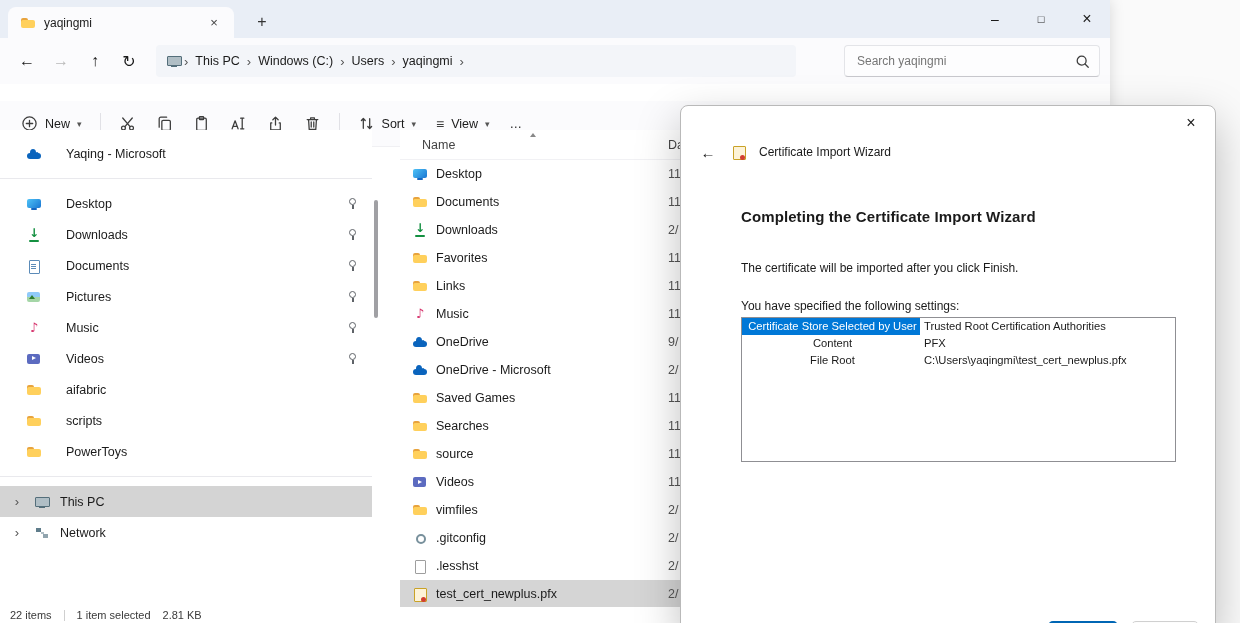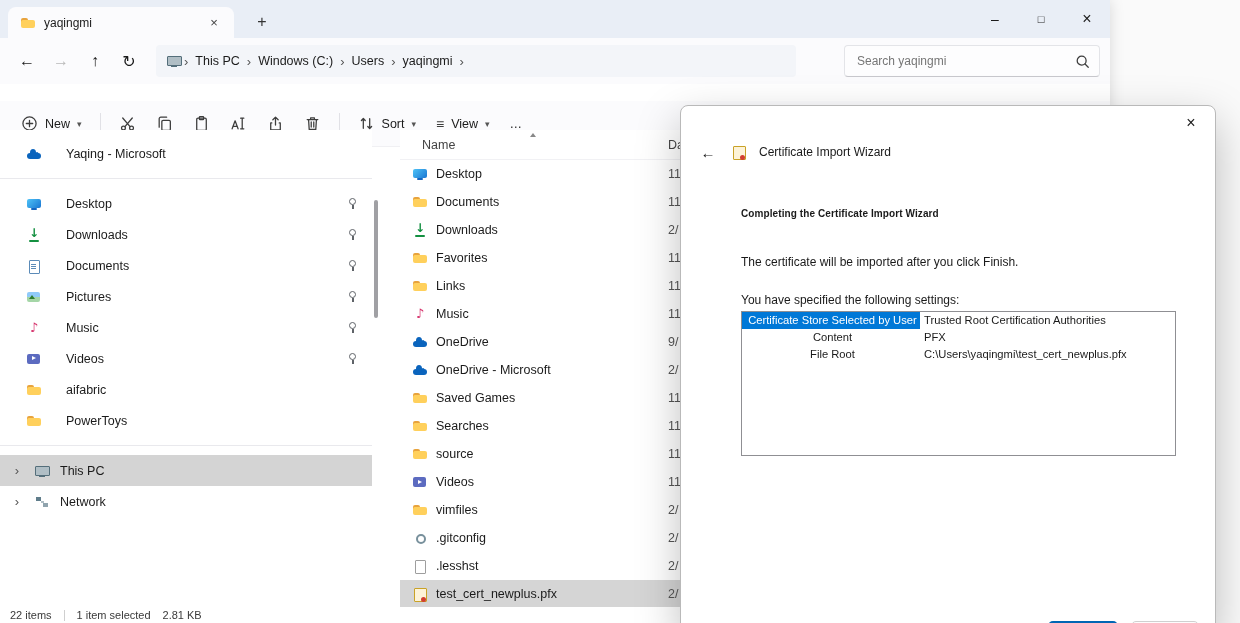--- a/index.html
+++ b/index.html
@@ -88,21 +88,21 @@
   .sb-sep { width:1px; height:11px; background:#cfcfcf; }
 
   
   .dialog { position:absolute; left:680px; top:105px; width:536px; height:525px; background:#fff; border:1px solid #b9b9b9; border-radius:8px 8px 0 0; box-shadow:0 16px 44px rgba(0,0,0,.25); z-index:30; font-size:12px; color:#1a1a1a; }
   .dlg-titlebar { height:32px; position:relative; }
   .dlg-close { position:absolute; right:2px; top:2px; width:44px; height:30px; display:flex; align-items:center; justify-content:center; font-size:16px; color:#1a1a1a; border-radius:0 8px 0 0; }
   .dlg-header { display:flex; align-items:center; gap:12px; padding-left:16px; height:28px; }
   .dlg-back { font-size:15px; width:22px; text-align:center; }
   .dlg-title { font-size:12px; }
   .dlg-content { padding:0 40px 0 60px; }
-  .dlg-heading { margin-top:42px; font-size:10px; font-weight:bold; letter-spacing:.1px; }
+  .dlg-heading { margin-top:42px; font-size:15px; font-weight:bold; letter-spacing:.1px; }
   .dlg-body { margin-top:36px; font-size:12px; }
   .dlg-caption { margin-top:24px; font-size:12px; }
   .settings-box { margin-top:4px; width:435px; height:145px; border:1px solid #8f8f93; background:#fff; overflow:hidden; font-size:11.2px; }
   .srow { display:flex; line-height:17px; }
   .skey { width:178px; flex:none; padding-left:3px; white-space:nowrap; overflow:hidden;text-align:center; }
   .sval { padding-left:4px; white-space:nowrap; overflow:hidden; }
   .srow.sel .skey { background:#0078d7; color:#fff; }
   .dlg-buttons { position:absolute; top:489px; right:16px; display:flex; gap:13px; }
   .dlg-btn { width:68px; height:41px; display:flex; align-items:center; justify-content:center; font:12px "Liberation Sans",sans-serif; background:#fdfdfd; border:1px solid #d0d0d0; border-radius:5px; color:#1a1a1a;margin-top:26px; }
   .btn-finish { border:2px solid #0066b4; width:70px; }
@@ -270,20 +270,25 @@
             <span>Videos</span>
             <span class="pin"></span>
           </div>
 
           <div class="side-item">
             <span class="ic i-folder"></span>
             <span>aifabric</span>
 
           </div>
 
+          <div class="side-item">
+            <span class="ic i-folder"></span>
+            <span>scripts</span>
+
+          </div>
 
           <div class="side-item">
             <span class="ic i-folder"></span>
             <span>PowerToys</span>
 
           </div>
         </div>
       <div class="side-sep"></div>
       <div>
 

